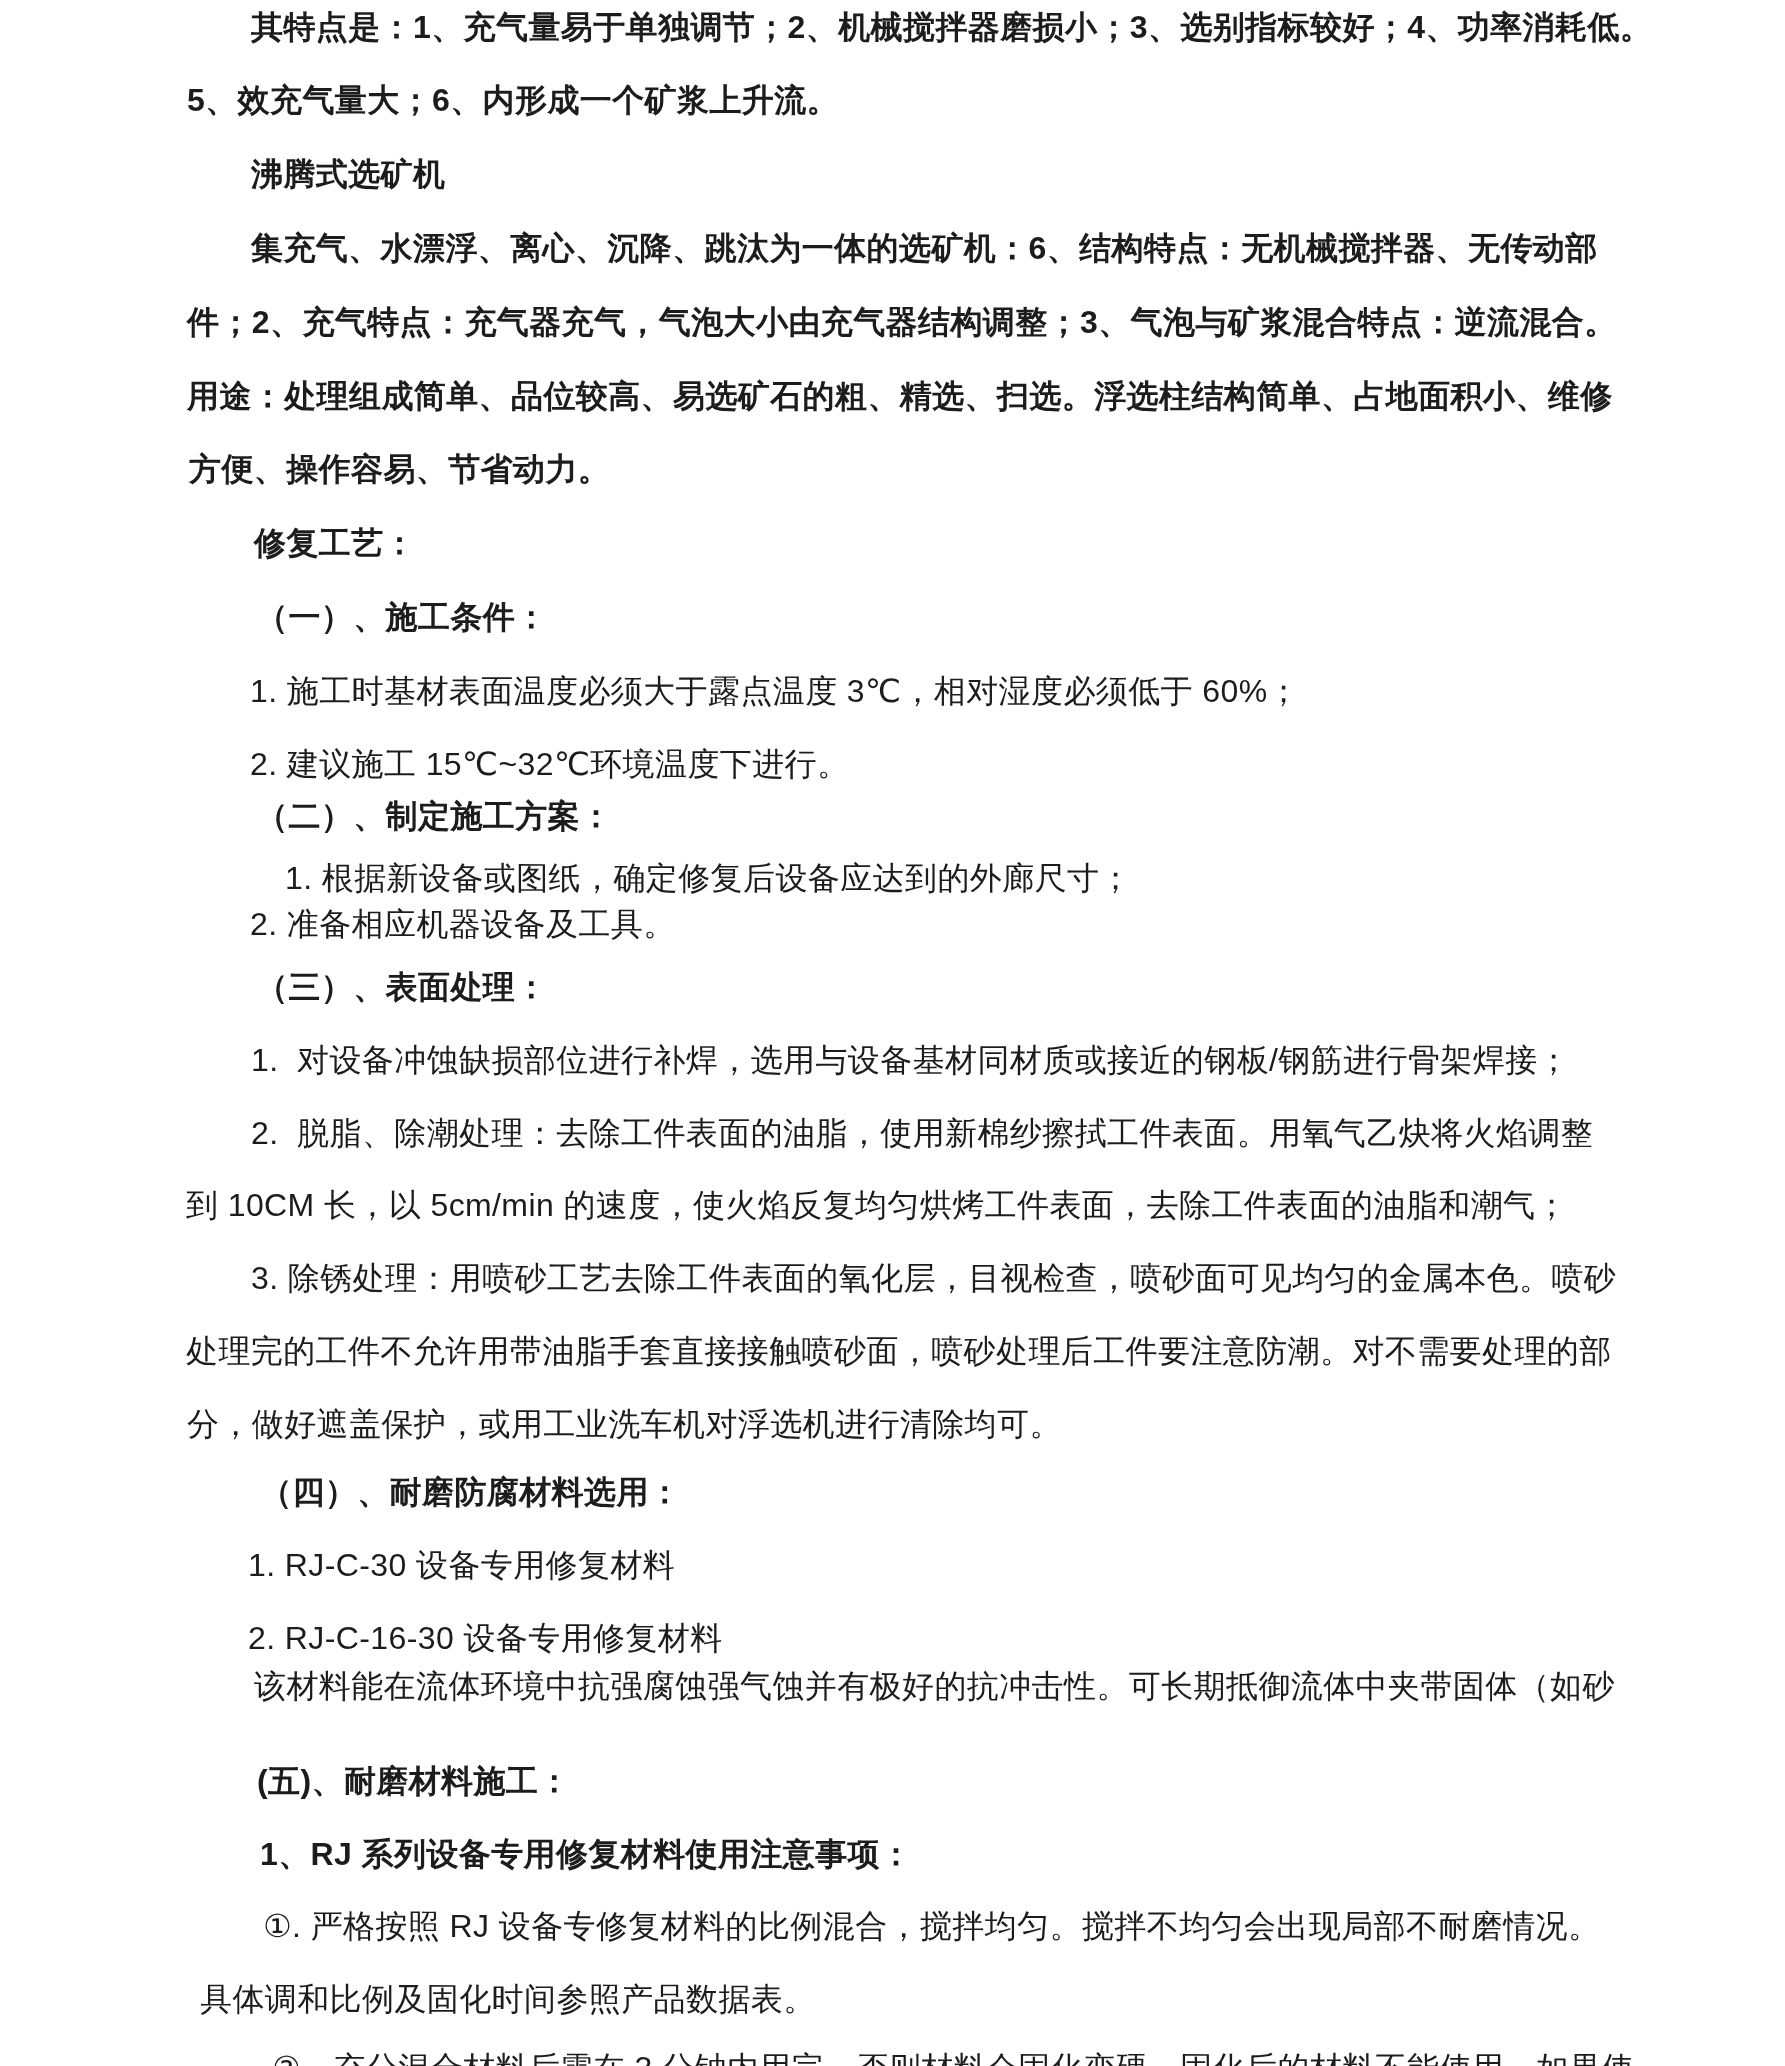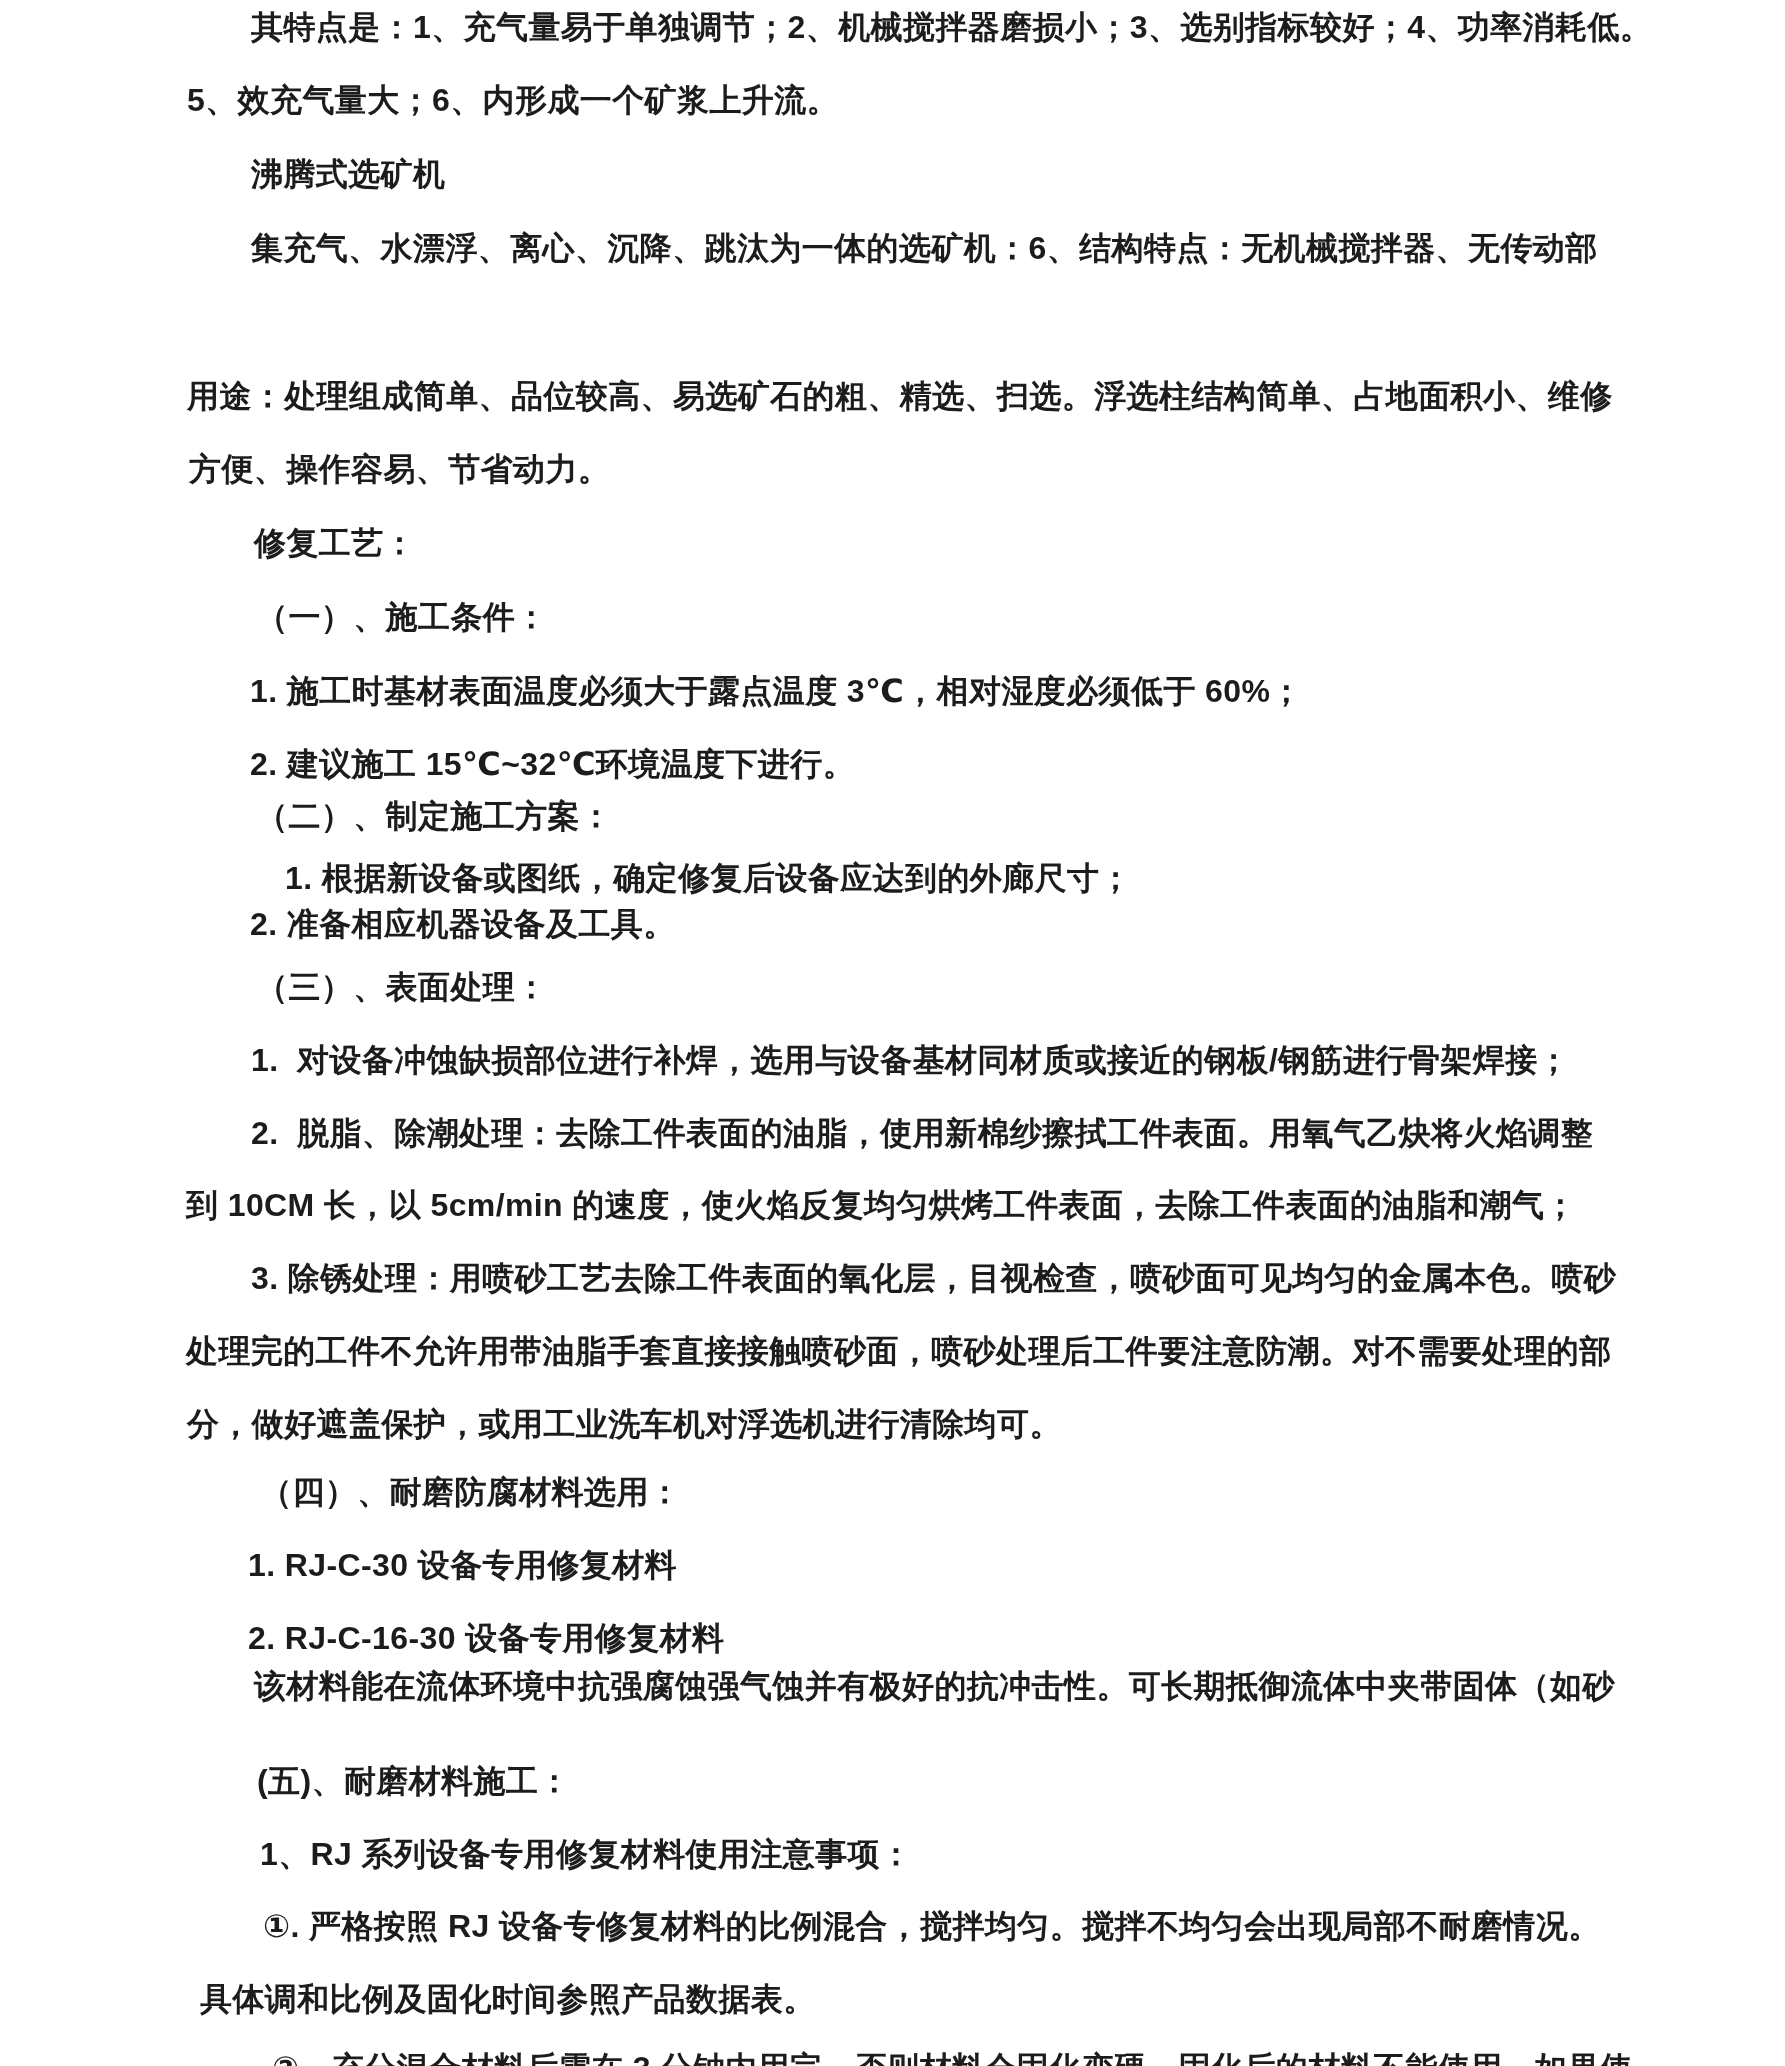--- a/index.html
+++ b/index.html
@@ -12,32 +12,33 @@
   }
   .page{position:absolute;top:0;left:0;width:1430px;height:2066px;background:#ffffff;}
   .ln{
     position:absolute;
     margin:0;
     font-size:32px;
     line-height:42px;
     color:#1c1c1c;
     letter-spacing:0.4px;
     white-space:pre;
-    font-weight:700;
+    font-weight:400;
   }
   .b{font-weight:700;}
 </style>
 </head>
 <body>
 
 <div class="page">
   <p class="ln b" style="top:5.8px;left:251px">其特点是：1、充气量易于单独调节；2、机械搅拌器磨损小；3、选别指标较好；4、功率消耗低。</p>
   <p class="ln b" style="top:79px;left:187px">5、效充气量大；6、内形成一个矿浆上升流。</p>
   <p class="ln b" style="top:153px;left:251px">沸腾式选矿机</p>
   <p class="ln b" style="top:227px;left:251px">集充气、水漂浮、离心、沉降、跳汰为一体的选矿机：6、结构特点：无机械搅拌器、无传动部</p>
+  <p class="ln b" style="top:301px;left:187px">件；2、充气特点：充气器充气，气泡大小由充气器结构调整；3、气泡与矿浆混合特点：逆流混合。</p>
   <p class="ln b" style="top:375px;left:187px">用途：处理组成简单、品位较高、易选矿石的粗、精选、扫选。浮选柱结构简单、占地面积小、维修</p>
   <p class="ln b" style="top:448px;left:189px">方便、操作容易、节省动力。</p>
   <p class="ln b" style="top:522px;left:254px">修复工艺：</p>
   <p class="ln b" style="top:596px;left:256px">（一）、施工条件：</p>
   <p class="ln" style="top:670px;left:250px">1. 施工时基材表面温度必须大于露点温度 3℃，相对湿度必须低于 60%；</p>
   <p class="ln" style="top:743px;left:250px">2. 建议施工 15℃~32℃环境温度下进行。</p>
   <p class="ln b" style="top:795px;left:256px">（二）、制定施工方案：</p>
   <p class="ln" style="top:857px;left:285px">1. 根据新设备或图纸，确定修复后设备应达到的外廊尺寸；</p>
   <p class="ln" style="top:903px;left:250px">2. 准备相应机器设备及工具。</p>
   <p class="ln b" style="top:966px;left:256px">（三）、表面处理：</p>

